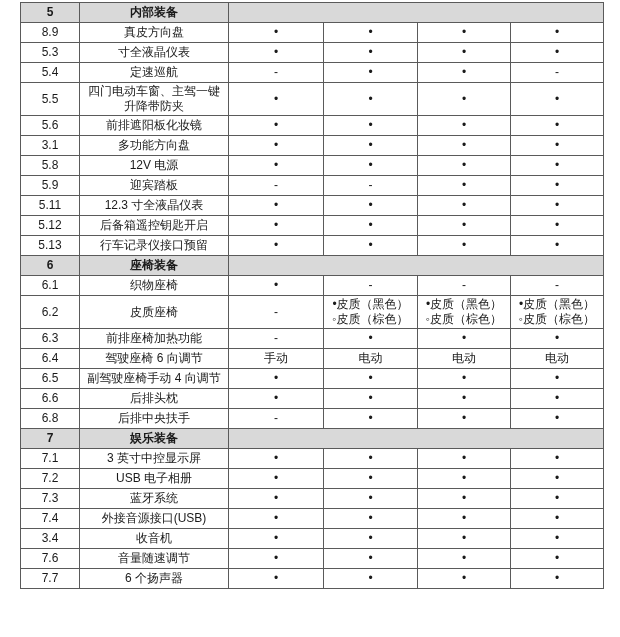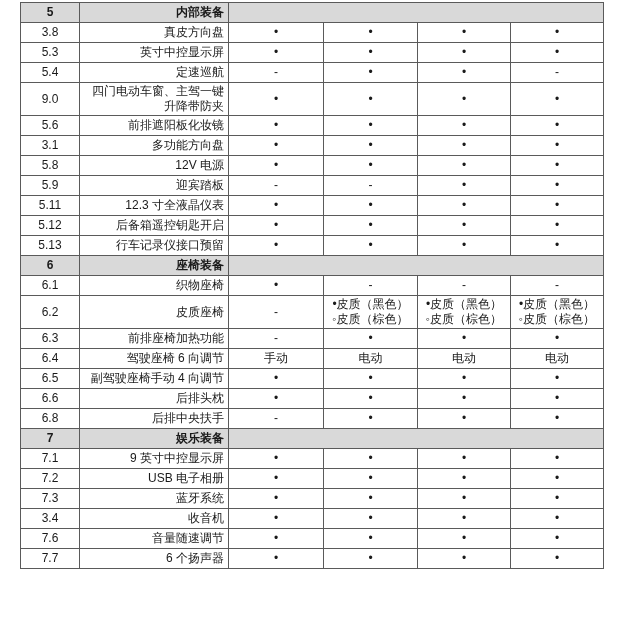--- a/index.html
+++ b/index.html
@@ -26,21 +26,21 @@
   table.spec td {
     border: 1px solid #5a5a5a;
     font-size: 12px;
     line-height: 15px;
     padding: 1px 4px;
     height: 17px;
     vertical-align: middle;
     overflow: hidden;
   }
   td.c-num  { text-align: center; }
-  td.c-name { text-align: right; }
+  td.c-name { text-align: center; }
   td.c-val  { text-align: center; white-space: pre-line; }
   tr.section-row td {
     background: #d9d9d9;
     font-weight: bold;
   }
 </style>
 </head>
 <body>
 
 <div class="page">
@@ -54,45 +54,45 @@
         <col style="width:93px">
         <col style="width:93px">
       </colgroup>
       <tbody>
           <tr class="section-row">
             <td class="c-num">5</td>
             <td class="c-name">内部装备</td>
             <td class="c-val" colspan="4"></td>
           </tr>
           <tr>
-            <td class="c-num">3.8</td>
+            <td class="c-num">8.9</td>
             <td class="c-name">真皮方向盘</td>
             <td class="c-val">•</td>
             <td class="c-val">•</td>
             <td class="c-val">•</td>
             <td class="c-val">•</td>
           </tr>
           <tr>
             <td class="c-num">5.3</td>
-            <td class="c-name">英寸中控显示屏</td>
+            <td class="c-name">寸全液晶仪表</td>
             <td class="c-val">•</td>
             <td class="c-val">•</td>
             <td class="c-val">•</td>
             <td class="c-val">•</td>
           </tr>
           <tr>
             <td class="c-num">5.4</td>
             <td class="c-name">定速巡航</td>
             <td class="c-val">-</td>
             <td class="c-val">•</td>
             <td class="c-val">•</td>
             <td class="c-val">-</td>
           </tr>
           <tr>
-            <td class="c-num">9.0</td>
+            <td class="c-num">5.5</td>
             <td class="c-name">四门电动车窗、主驾一键升降带防夹</td>
             <td class="c-val">•</td>
             <td class="c-val">•</td>
             <td class="c-val">•</td>
             <td class="c-val">•</td>
           </tr>
           <tr>
             <td class="c-num">5.6</td>
             <td class="c-name">前排遮阳板化妆镜</td>
             <td class="c-val">•</td>
@@ -212,37 +212,45 @@
             <td class="c-val">•</td>
             <td class="c-val">•</td>
           </tr>
           <tr class="section-row">
             <td class="c-num">7</td>
             <td class="c-name">娱乐装备</td>
             <td class="c-val" colspan="4"></td>
           </tr>
           <tr>
             <td class="c-num">7.1</td>
-            <td class="c-name">9 英寸中控显示屏</td>
+            <td class="c-name">3 英寸中控显示屏</td>
             <td class="c-val">•</td>
             <td class="c-val">•</td>
             <td class="c-val">•</td>
             <td class="c-val">•</td>
           </tr>
           <tr>
             <td class="c-num">7.2</td>
             <td class="c-name">USB 电子相册</td>
             <td class="c-val">•</td>
             <td class="c-val">•</td>
             <td class="c-val">•</td>
             <td class="c-val">•</td>
           </tr>
           <tr>
             <td class="c-num">7.3</td>
             <td class="c-name">蓝牙系统</td>
+            <td class="c-val">•</td>
+            <td class="c-val">•</td>
+            <td class="c-val">•</td>
+            <td class="c-val">•</td>
+          </tr>
+          <tr>
+            <td class="c-num">7.4</td>
+            <td class="c-name">外接音源接口(USB)</td>
             <td class="c-val">•</td>
             <td class="c-val">•</td>
             <td class="c-val">•</td>
             <td class="c-val">•</td>
           </tr>
           <tr>
             <td class="c-num">3.4</td>
             <td class="c-name">收音机</td>
             <td class="c-val">•</td>
             <td class="c-val">•</td>

